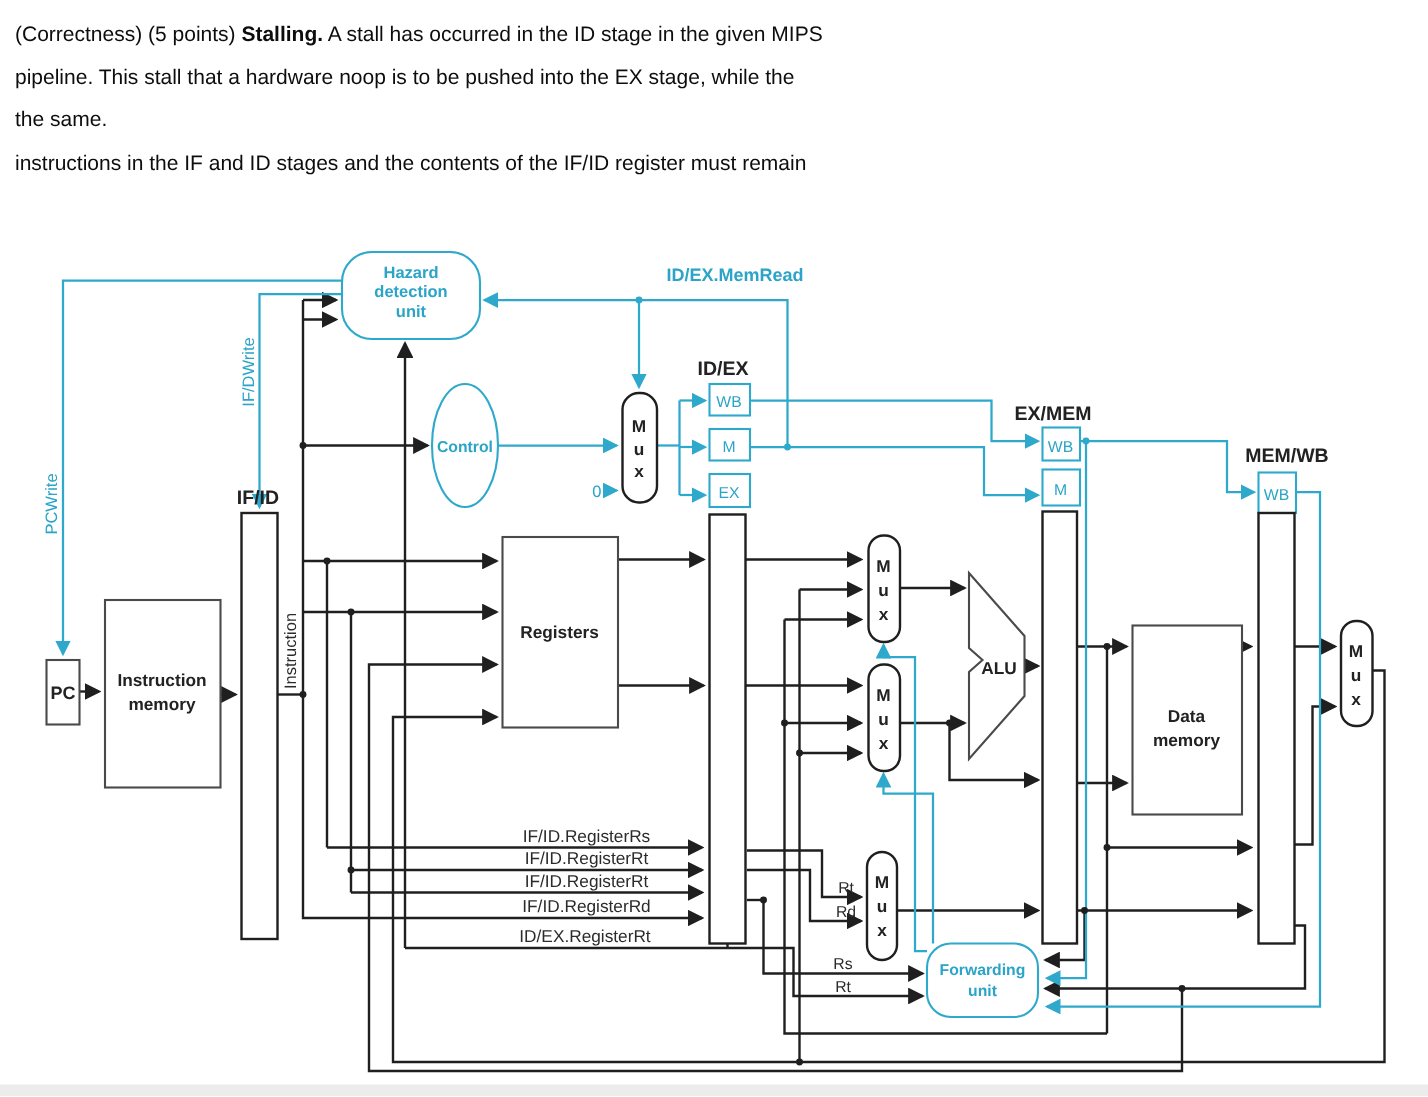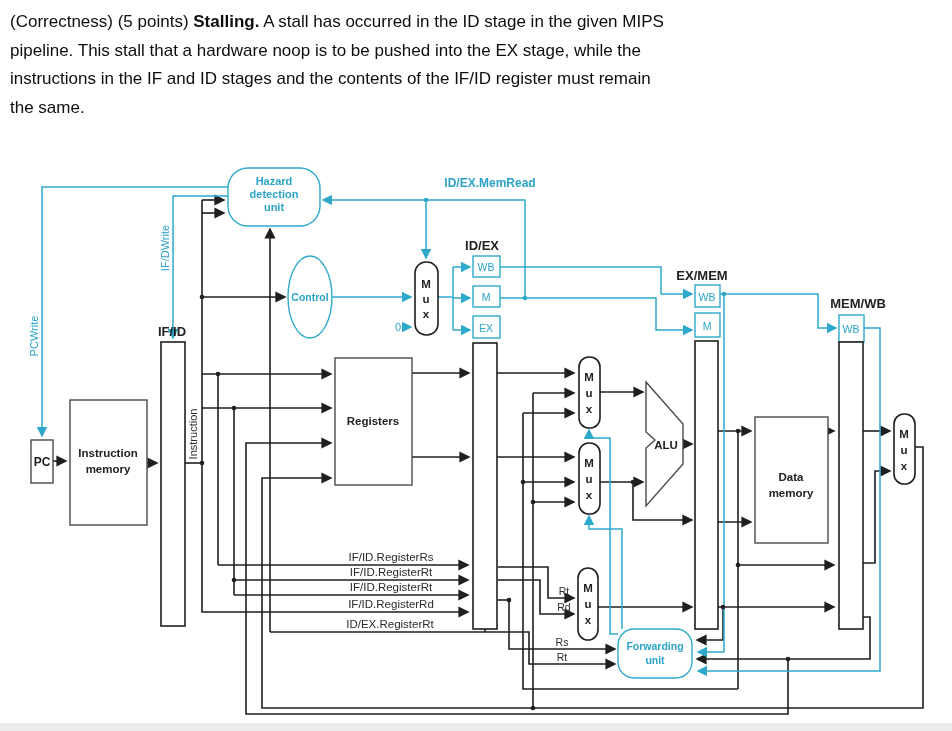--- a/index.html
+++ b/index.html
@@ -1,19 +1,19 @@
 <!DOCTYPE html>
 <html><head>
 <meta charset="utf-8">
 <style>
   html,body{margin:0;padding:0;background:#fff;}
   #page{position:relative;width:952px;height:731px;background:#ffffff;overflow:hidden;
         font-family:"Liberation Sans",sans-serif;}
   #question{position:absolute;left:10px;top:8px;width:935px;
-            font-size:17px;line-height:28.5px;color:#0d0d0d;}
+            font-size:14px;line-height:28.5px;color:#0d0d0d;}
   #question b{font-weight:bold;}
   svg text{font-family:"Liberation Sans",sans-serif;}
   .blk{stroke:#1f1f1f;stroke-width:1.6;fill:none;}
   .cyn{stroke:#2ea9cc;stroke-width:1.5;fill:none;}
   .boxg{stroke:#4a4a4a;stroke-width:1.4;fill:#ffffff;}
   .boxb{stroke:#1f1f1f;stroke-width:1.6;fill:#ffffff;}
   .boxc{stroke:#2ea9cc;stroke-width:1.4;fill:#ffffff;}
   .tb{fill:#222;font-weight:bold;}
   .tc{fill:#2ba4c8;}
   .tcb{fill:#2ba4c8;font-weight:bold;}
@@ -21,22 +21,22 @@
   .strip{fill:#ececec;}
 </style>
 </head>
 <body>
 
 <div id="page">
 
   <div id="question">
     <div><span>(Correctness) (5 points) </span><b>Stalling.</b><span> A stall has occurred in the ID stage in the given MIPS</span></div>
     <div>pipeline. This stall that a hardware noop is to be pushed into the EX stage, while the</div>
+    <div>the same.</div>
     <div>instructions in the IF and ID stages and the contents of the IF/ID register must remain</div>
-    <div>the same.</div>
   </div>
 
   <svg width="952" height="731" viewBox="0 0 952 731" style="position:absolute;left:0;top:0">
     <defs>
       <marker id="ab" markerWidth="7" markerHeight="7" refX="6" refY="3.5" orient="auto">
         <path d="M0,0 L7,3.5 L0,7 Z" fill="#1f1f1f"></path>
       </marker>
       <marker id="ac" markerWidth="7" markerHeight="7" refX="6" refY="3.5" orient="auto">
         <path d="M0,0 L7,3.5 L0,7 Z" fill="#2ea9cc"></path>
       </marker>

